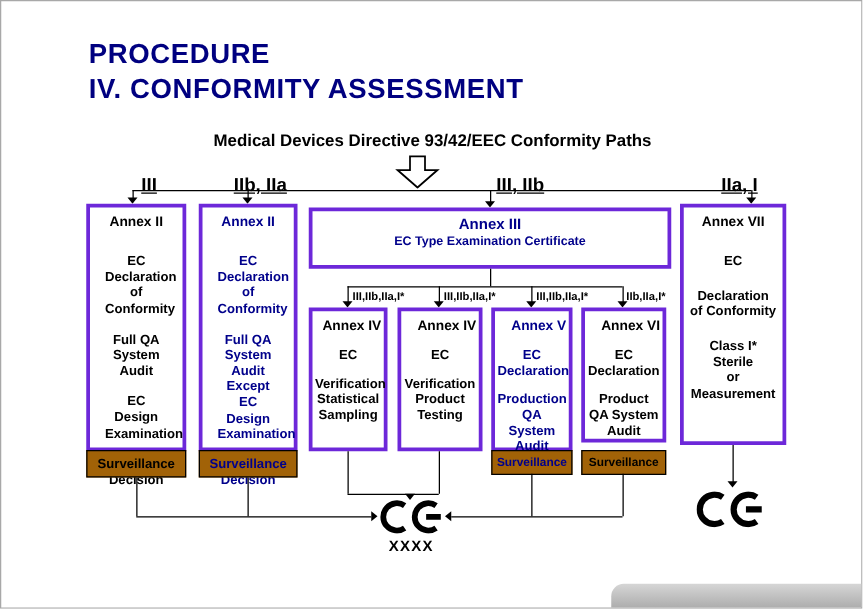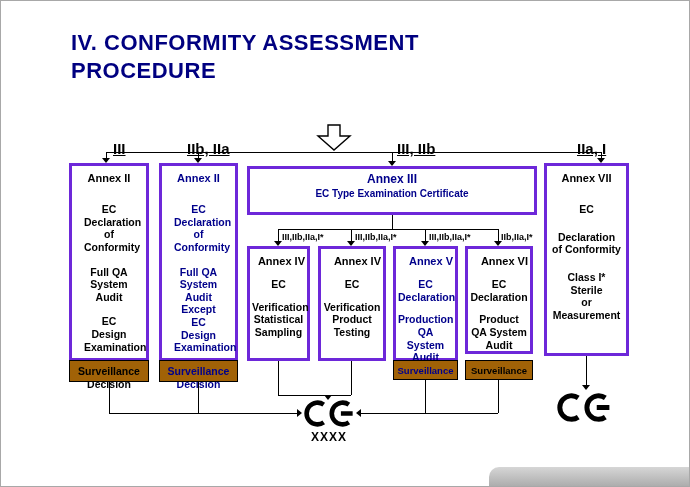--- a/index.html
+++ b/index.html
@@ -57,23 +57,24 @@
     background:linear-gradient(180deg,#d6d6d6,#a9a9a9);
     border-radius:10px 0 0 2px;
   }
 </style>
 </head>
 <body>
 
 <div id="slide">
 
   <div class="title">
+    <div>PROCEDURE</div>
     <div>IV. CONFORMITY ASSESSMENT</div>
-    <div>PROCEDURE</div>
   </div>
+  <div class="subtitle">Medical Devices Directive 93/42/EEC Conformity Paths</div>
 
   <svg class="abs" style="left:315px;top:123px;width:36px;height:27px" viewBox="0 0 36 27">
     <polygon points="12,1 24,1 24,12 34,12 18,26 2,12 12,12" fill="#ffffff" stroke="#000000" stroke-width="1.4"></polygon>
   </svg>
 
   <div class="hline" style="left:105px;top:151px;width:495px"></div>
   <div class="vline" style="left:105px;top:151px;height:8px"></div>
   <div class="arrow-down" style="left:101px;top:157px"></div>
   <div class="vline" style="left:197px;top:151px;height:8px"></div>
   <div class="arrow-down" style="left:193px;top:157px"></div>

